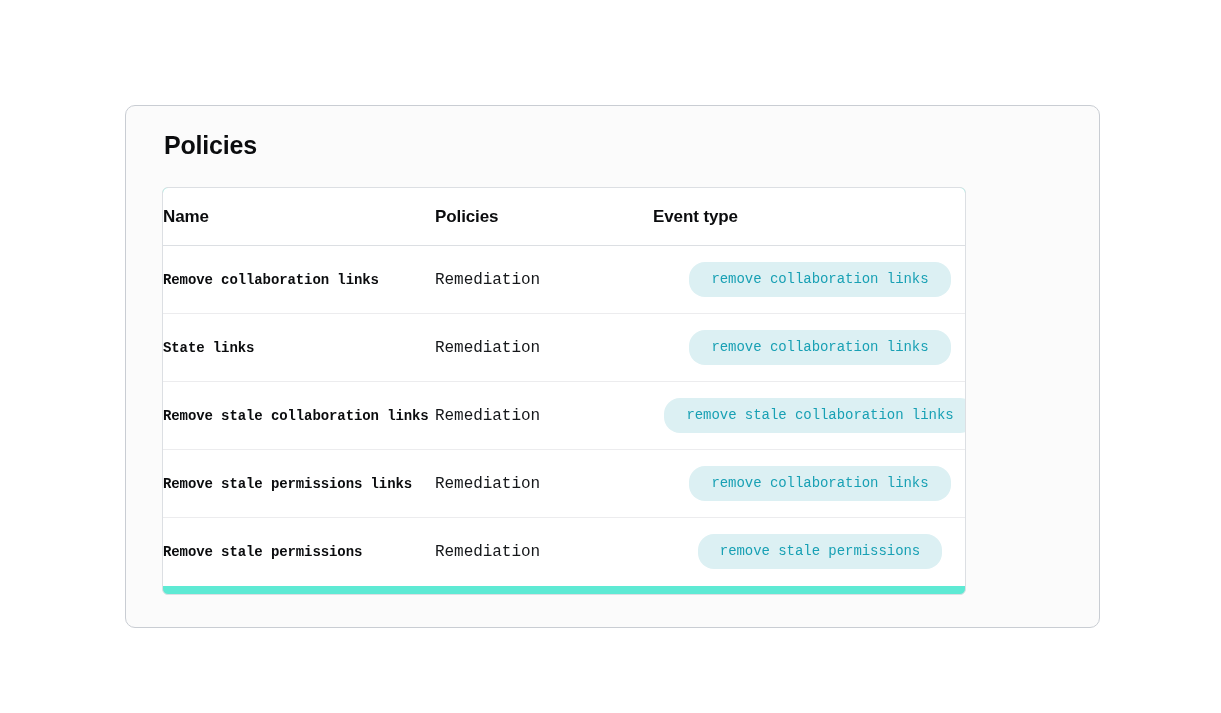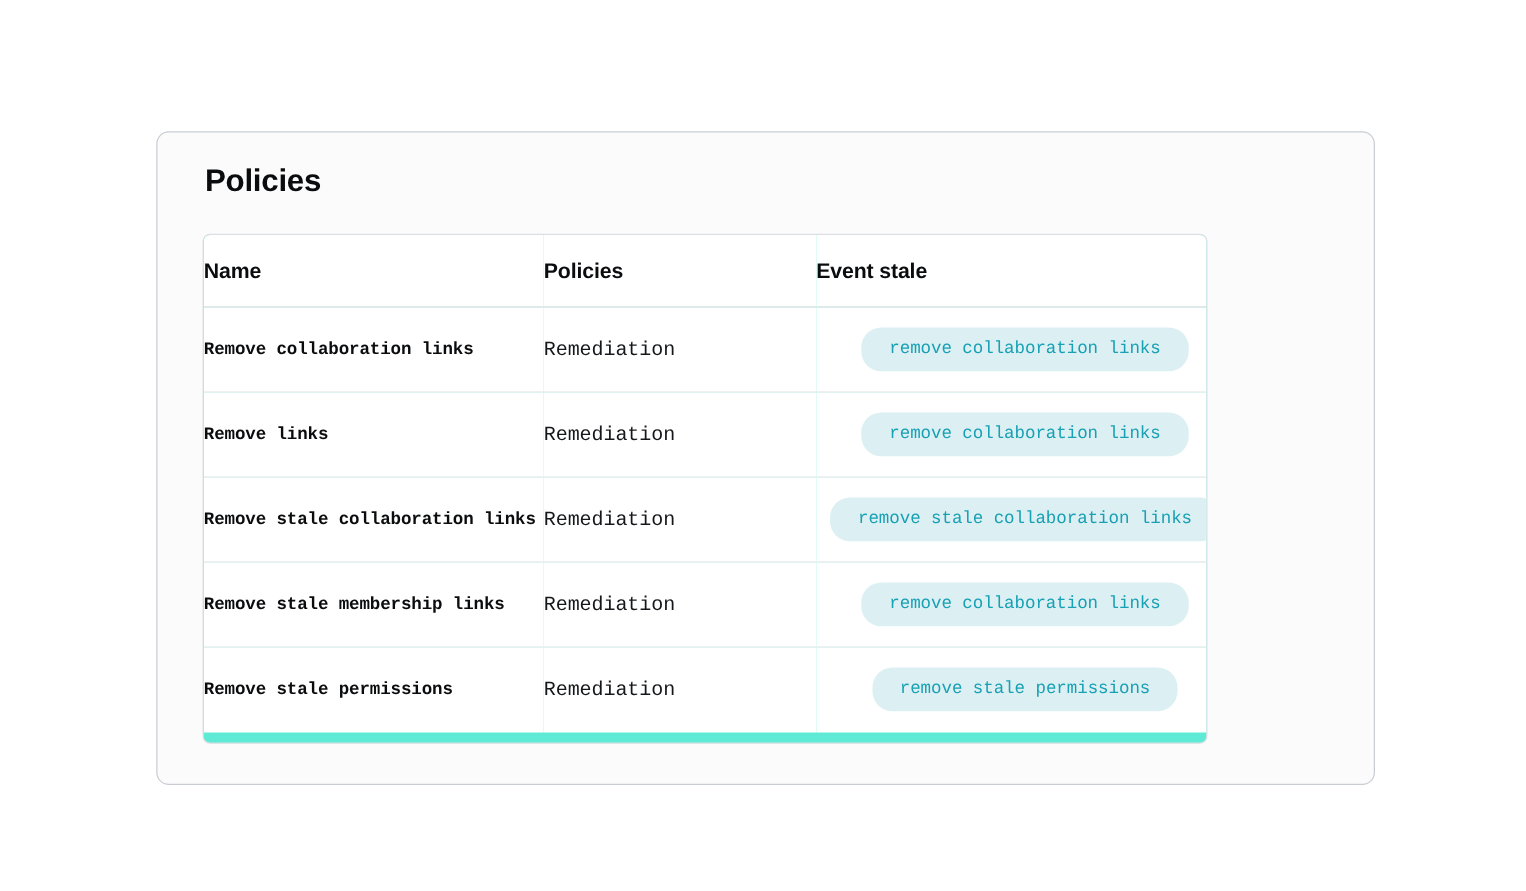--- a/index.html
+++ b/index.html
@@ -175,40 +175,40 @@
       <colgroup>
         <col class="col-name">
         <col class="col-category">
         <col class="col-event">
         <col class="col-state">
       </colgroup>
       <thead>
         <tr>
           <th class="th-name">Name</th>
           <th class="th-category">Policies</th>
-          <th class="th-event">Event stale</th>
+          <th class="th-event">Event type</th>
           <th class="th-state">State</th>
         </tr>
       </thead>
       <tbody id="policies-body">
           <tr>
             <td class="cell-name">Remove collaboration links</td>
             <td class="cell-category">Remediation</td>
             <td class="cell-event"><span class="badge">remove collaboration links</span></td>
             <td class="cell-state">
               <div class="state-wrap">
                 <div class="toggle">
                   <div class="knob"></div>
                 </div>
                 <span class="state-label">Disabled</span>
               </div>
             </td>
           </tr>
           <tr>
-            <td class="cell-name">Remove links</td>
+            <td class="cell-name">State links</td>
             <td class="cell-category">Remediation</td>
             <td class="cell-event"><span class="badge">remove collaboration links</span></td>
             <td class="cell-state">
               <div class="state-wrap">
                 <div class="toggle">
                   <div class="knob"></div>
                 </div>
                 <span class="state-label">Disabled</span>
               </div>
             </td>
@@ -220,21 +220,21 @@
             <td class="cell-state">
               <div class="state-wrap">
                 <div class="toggle">
                   <div class="knob"></div>
                 </div>
                 <span class="state-label">Disabled</span>
               </div>
             </td>
           </tr>
           <tr>
-            <td class="cell-name">Remove stale membership links</td>
+            <td class="cell-name">Remove stale permissions links</td>
             <td class="cell-category">Remediation</td>
             <td class="cell-event"><span class="badge">remove collaboration links</span></td>
             <td class="cell-state">
               <div class="state-wrap">
                 <div class="toggle">
                   <div class="knob"></div>
                 </div>
                 <span class="state-label">Disabled</span>
               </div>
             </td>

